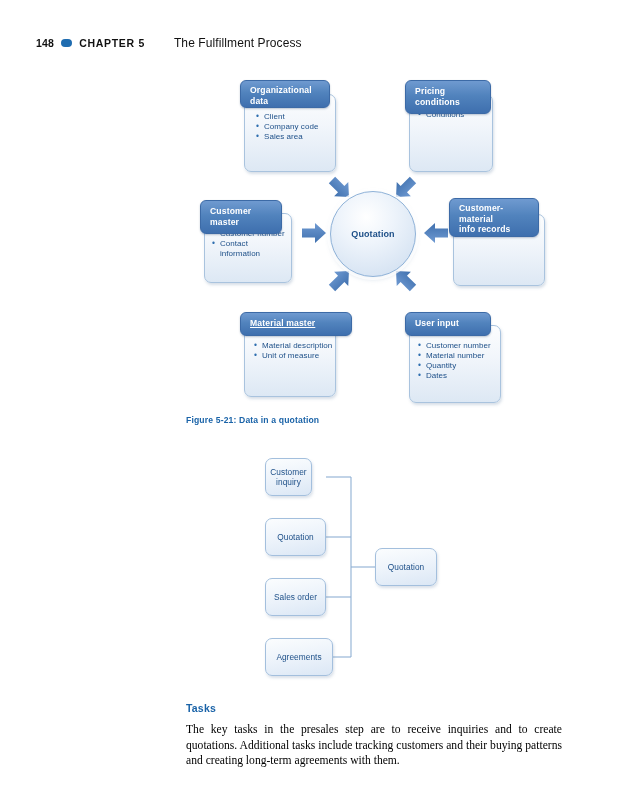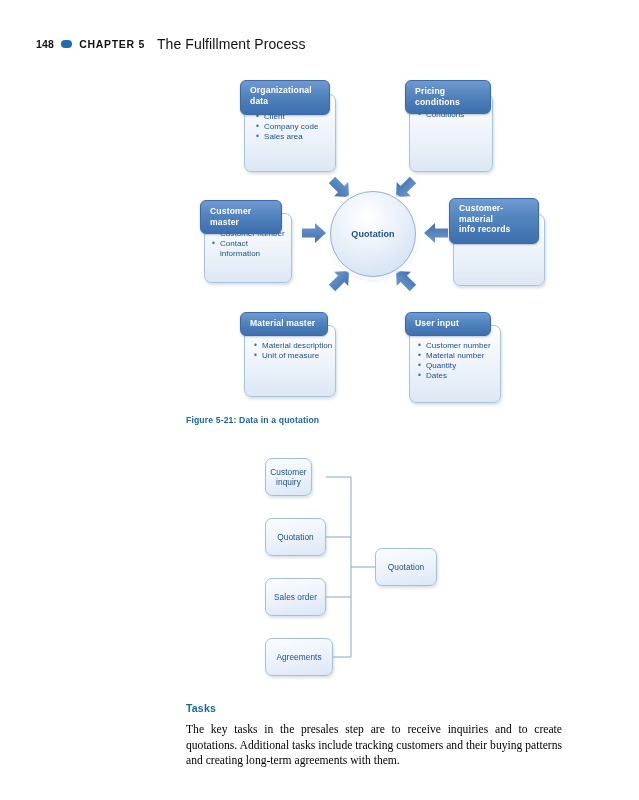--- a/index.html
+++ b/index.html
@@ -19,36 +19,36 @@
   .runhead .folio{
     font-size:10.5px;font-weight:bold;color:#111;letter-spacing:.2px;
   }
   .runhead .dot{
     width:11px;height:8px;border-radius:4px;background:#1f6cb0;display:inline-block;
   }
   .runhead .chap{
     font-size:10.5px;font-weight:bold;color:#111;letter-spacing:.7px;
   }
   .runhead .chaptitle{
-    font-size:14px;color:#111;letter-spacing:.1px;margin-left:5px;
+    font-size:12px;color:#111;letter-spacing:.1px;margin-left:22px;
   }
 
   
   #fig21{position:absolute;left:0;top:72px;width:639px;height:340px;}
 
   .nodebox{position:absolute;}
   .nodebox .hdr{
     position:absolute;left:0;top:0;
     background:linear-gradient(180deg,#6f9ad0 0%,#5183bd 45%,#3e6fae 100%);
     color:#ffffff;border-radius:6px;
     border:1px solid #four;
     border:1px solid #3c6aa6;
     box-sizing:border-box;
     font-size:8.6px;font-weight:bold;line-height:10.5px;
-    padding:4px 9px 8px 9px;
+    padding:4px 9px 1px 9px;
     z-index:3;
     box-shadow:0 1px 2px rgba(40,70,110,.30);
     letter-spacing:.15px;
   }
   .nodebox .body{
     position:absolute;
     background:linear-gradient(180deg,#fcfdfe 0%,#f2f6fb 40%,#dde8f4 100%);
     border:1px solid #a9c3de;
     border-radius:7px;
     box-sizing:border-box;
@@ -206,21 +206,21 @@
         <span>Customer-material</span><br>
         <span>info records</span>
       </div>
       <ul style="left:462px;top:157px;width:80px;">
         <li>Conditions</li>
       </ul>
     </div>
 
     <div class="nodebox">
       <div class="body" style="left:244px;top:253px;width:92px;height:72px;"></div>
-      <div class="hdr" style="left:240px;top:240px;width:88px;padding-top:5px;padding-bottom:6px;">
+      <div class="hdr" style="left:240px;top:240px;width:112px;padding-top:5px;padding-bottom:6px;text-decoration:underline;">
         <span>Material master</span>
       </div>
       <ul style="left:254px;top:269px;width:80px;">
         <li>Material description</li>
         <li>Unit of measure</li>
       </ul>
     </div>
 
     <div class="nodebox">
       <div class="body" style="left:409px;top:253px;width:92px;height:78px;"></div>

